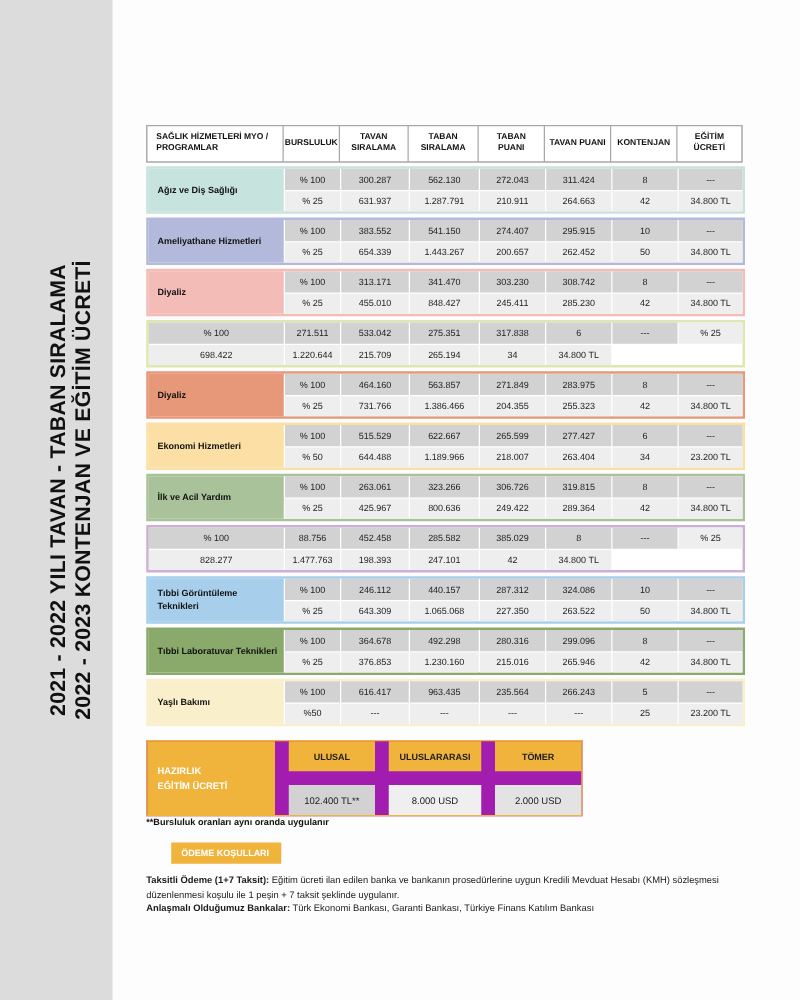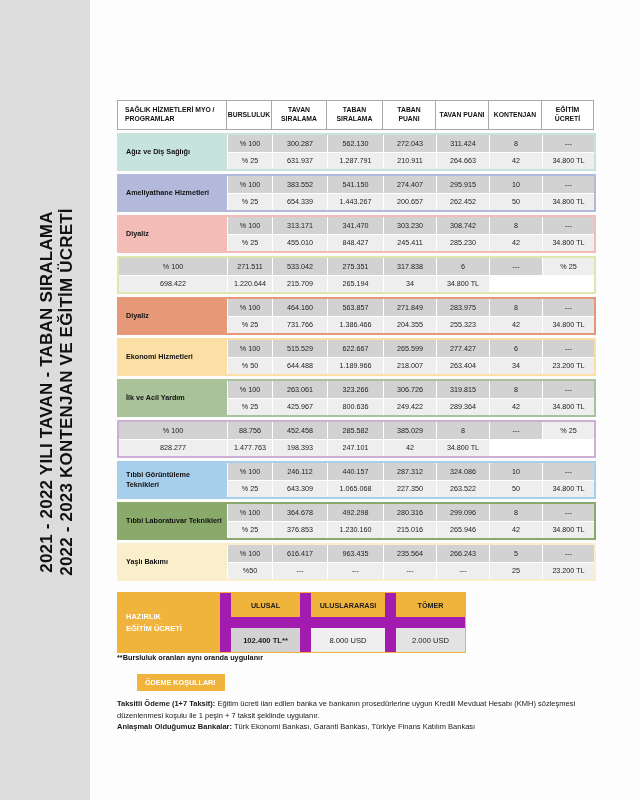--- a/index.html
+++ b/index.html
@@ -69,21 +69,21 @@
   .prep-title {
     grid-row: span 2; background: var(--accent, #f0b43c); color: #fff;
     font-weight: bold; font-size: 7.5px; line-height: 1.5;
     display: flex; flex-direction: column; justify-content: center; padding-left: 8px;
   }
   .prep-th {
     background: var(--accent, #f0b43c); color: #1c1c1c; font-weight: bold;
     font-size: 7.2px; display: flex; align-items: center; justify-content: center;
   }
   .prep-val { font-size: 7.6px; display: flex; align-items: center; justify-content: center; }
-  .pv0 { background: #d2d2d2; font-weight: bold; }
+  .pv0 { background: #d2d2d2; }
   .pv1 { background: #efefef; }
   .pv2 { background: #e3e3e3; }
 
   .footnote { margin-top: 0; font-weight: bold; font-size: 7.3px; color: #111; }
 
   .badge {
     display: inline-block; margin-top: 12px;
     background: var(--accent, #f0b43c); color: #fff;
     font-weight: bold; font-size: 7.2px; padding: 4px 10px 4px 8px; margin-left: 20px;
   }

